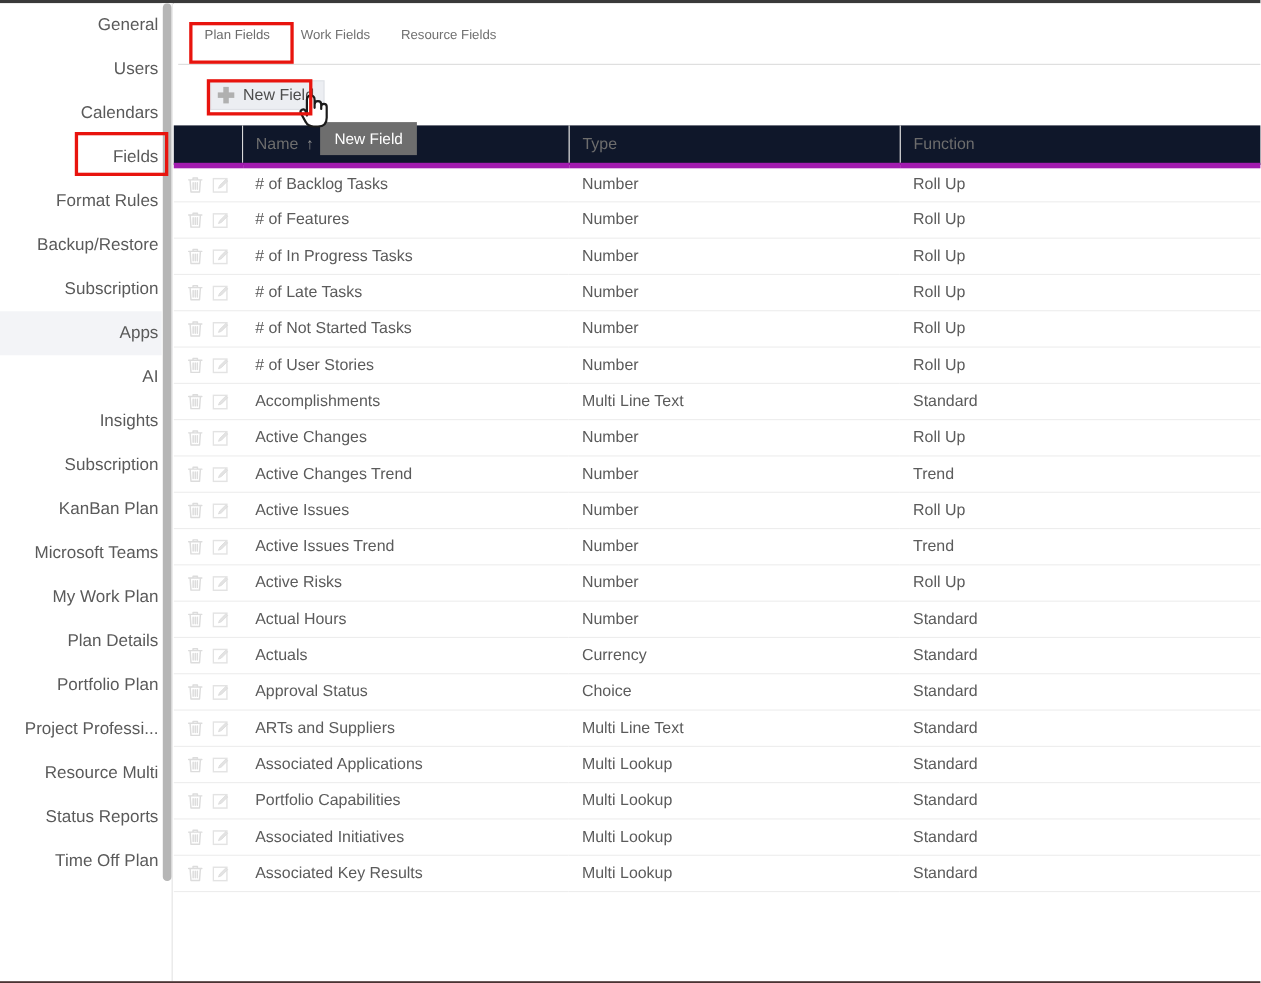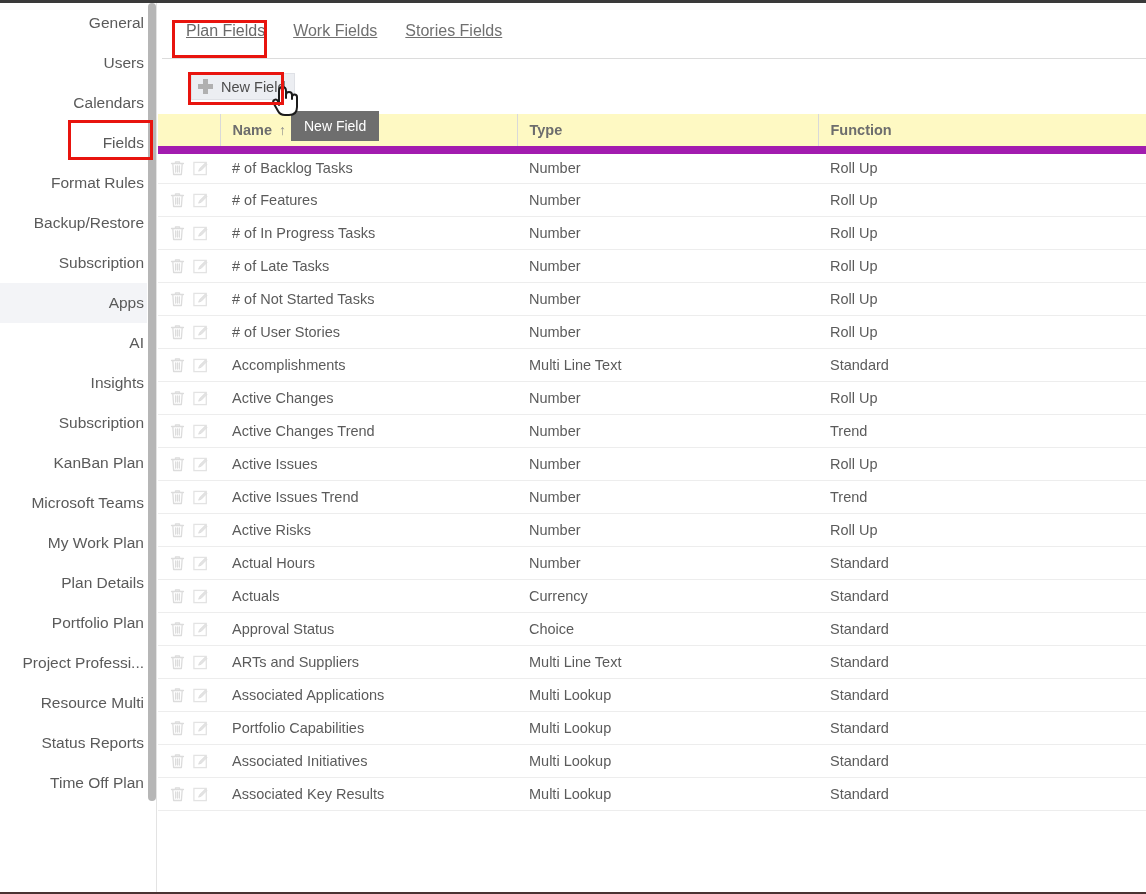--- a/index.html
+++ b/index.html
@@ -94,26 +94,25 @@
   
   .tabs {
     position: relative;
     height: 56px;
     padding-left: 14px;
     display: flex;
     align-items: center;
     gap: 0px;
   }
   .tab {
-    font-size: 16px;
+    font-size: 12px;
     color: #707070;
     padding: 6px 14px 6px 14px;
     cursor: pointer;
     white-space: nowrap;
-    text-decoration: underline;
   }
   .tab.active { color: #6b6b6b; }
   .tabs-underline {
     position: absolute;
     left: 4px; bottom: 0;
     width: 984px; height: 1px;
     background: #dcdcdc;
   }
 
   
@@ -181,26 +180,26 @@
     table-layout: fixed;
   }
   table.grid col.c-icons { width: 62px; }
   table.grid col.c-name  { width: 297px; }
   table.grid col.c-type  { width: 301px; }
   table.grid col.c-func  { width: 328px; }
 
   table.grid thead th {
     height: 36px;
     text-align: left;
-    font-weight: bold;
+    font-weight: normal;
     font-size: 14.5px;
     color: #6d6d6d;
     padding: 0 0 0 12px;
-    background: #fef9c3;
-    border-bottom: 8px solid #a21caf;
+    background: #0f172a;
+    border-bottom: 5px solid #a21caf;
     vertical-align: middle;
   }
   table.grid thead th.c-icons-h { border-left: none; }
   table.grid thead th.divl { border-left: 1px solid #d9d9d9; }
   .sort-arrow {
     display: inline-block;
     margin-left: 7px;
     color: #8c8c8c;
     font-size: 14px;
   }
@@ -294,21 +293,21 @@
     </div>
   </div>
   <div class="side-divider"></div>
 
   <div class="main">
 
     <div class="tabs">
       <div id="tabs-host" style="display:flex;align-items:center;">
           <div class="tab active"><span>Plan Fields</span></div>
           <div class="tab"><span>Work Fields</span></div>
-          <div class="tab"><span>Stories Fields</span></div>
+          <div class="tab"><span>Resource Fields</span></div>
         </div>
       <div class="tabs-underline"></div>
     </div>
 
     <div class="toolbar">
       <div class="new-field-btn">
         <span class="plus-icon"></span>
         <span>New Field</span>
       </div>
     </div>

